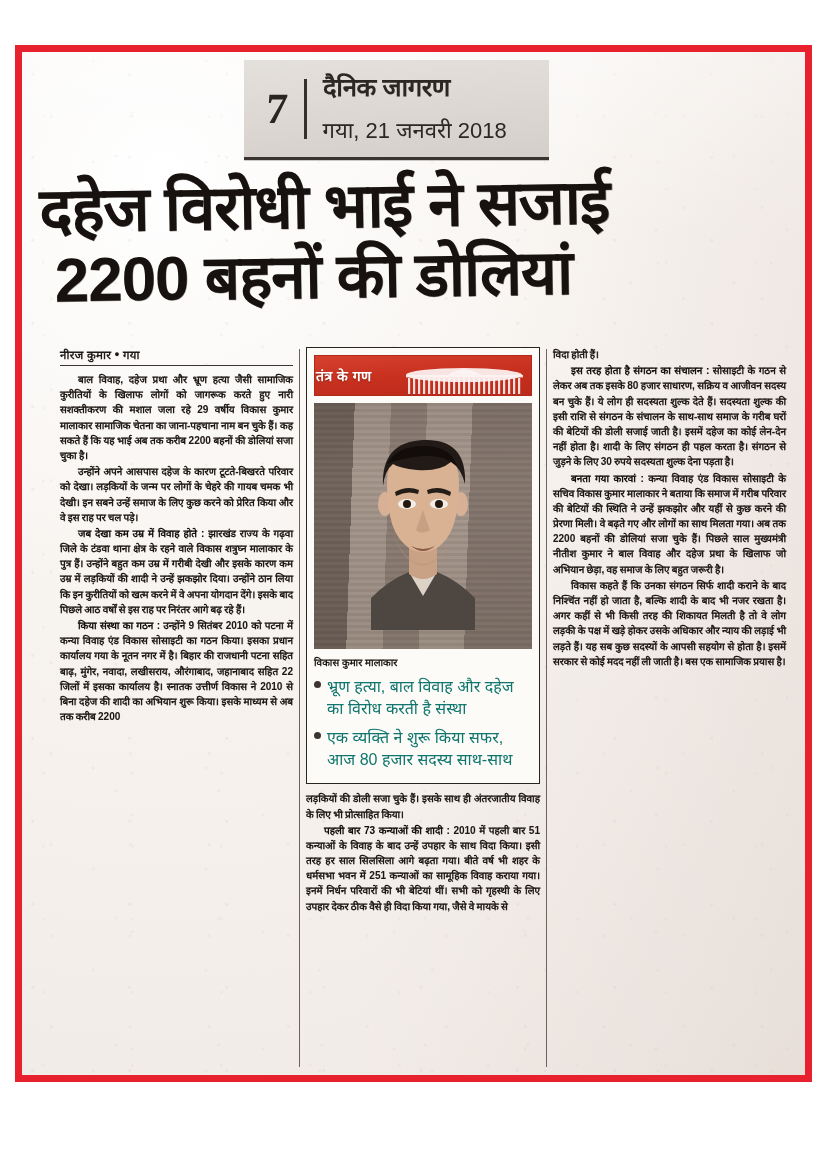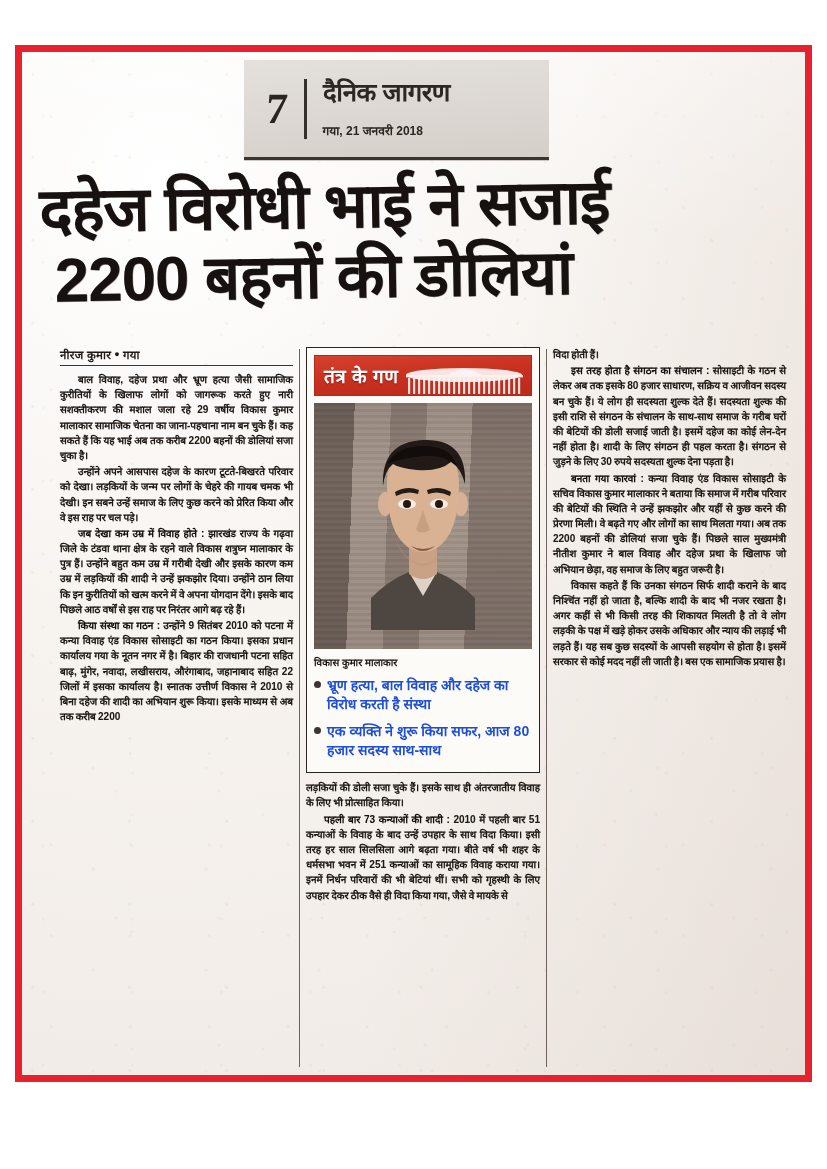--- a/index.html
+++ b/index.html
@@ -53,21 +53,21 @@
     transform:skewX(-4deg);
   }
   #masthead .vr{width:3px;height:60px;background:#35302c;}
   #masthead .mh-txt{padding-left:16px;}
   #masthead .mh-name{
     font-family:"Liberation Sans", sans-serif;font-weight:700;font-size:25px;
     color:#2d2723;letter-spacing:-.5px;line-height:1.1;
     transform:scaleX(1.03);transform-origin:left center;
   }
   #masthead .mh-sub{
-    font-family:"Liberation Sans", sans-serif;font-weight:700;font-size:12px;
+    font-family:"Liberation Sans", sans-serif;font-weight:400;font-size:22px;
     color:#2d2723;margin-top:18px;line-height:1.1;
   }
 
   
   #headline{
     position:absolute;left:18px;top:120px;width:748px;z-index:3;
     transform:rotate(-0.9deg);
   }
   #headline .hl{
     font-family:"Liberation Sans", sans-serif;
@@ -104,21 +104,21 @@
   #photo-block{
     border:1.6px solid #2a2420;padding:7px 7px 5px 7px;background:#fdfbf8;
     margin-bottom:7px;
   }
   #tantra-banner{
     height:39px;background:linear-gradient(176deg,#d6412e 0%,#c8301f 48%,#bb2a1b 100%);
     display:flex;align-items:center;position:relative;overflow:hidden;
     border:1px solid #b02a1a;
   }
   #tantra-banner .tb-txt{
-    color:#fff;font-weight:700;font-size:19px;padding-left:9px;
+    color:#fff;font-weight:700;font-size:14px;padding-left:1px;
     letter-spacing:.5px;text-shadow:0 1px 1px rgba(90,18,10,.6);z-index:2;
   }
   #parliament{position:absolute;right:4px;bottom:0;width:125px;height:33px;z-index:1;opacity:.95;}
   #photo{
     height:246px;margin-top:7px;position:relative;overflow:hidden;
     background:linear-gradient(178deg,#8b7d74 0%,#9c8d83 30%,#8a7c72 100%);
   }
   #photo .pbg{
     position:absolute;inset:0;
     background:
@@ -131,21 +131,21 @@
   }
   .cap{
     font-size:10px;font-weight:700;color:#1d1814;margin-top:6px;margin-bottom:2px;
   }
   .bullets{margin-top:7px;}
   .bullet{display:flex;gap:6px;margin-bottom:7px;}
   .bullet .bdot{
     flex:0 0 auto;width:7px;height:7px;border-radius:50%;
     background:#3b3430;margin-top:5px;
   }
-  .bullet .btx{font-size:14px;line-height:1.38;font-weight:700;color:#1d4ed8;}
+  .bullet .btx{font-size:16px;line-height:1.38;font-weight:400;color:#0f766e;}
 </style>
 </head>
 <body>
 
 <div id="clip-frame">
   <div id="paper">
 
     <div id="masthead">
       <div class="pg">7</div>
       <div class="vr"></div>

